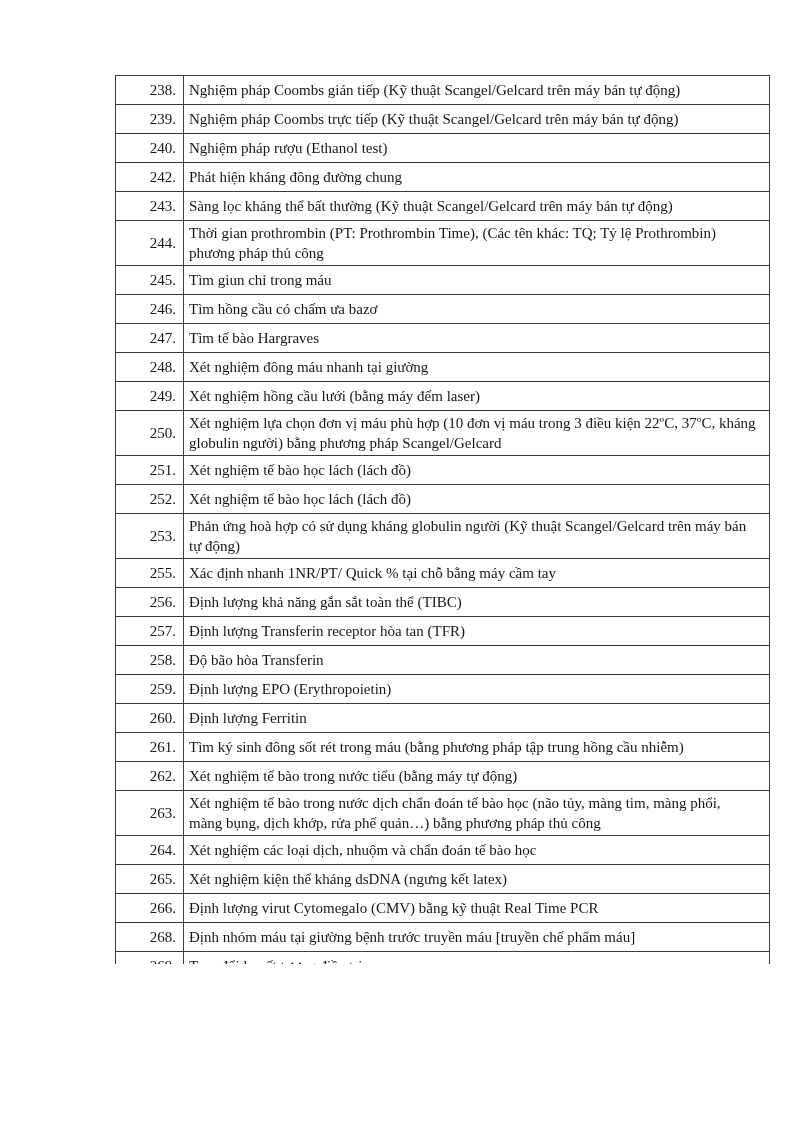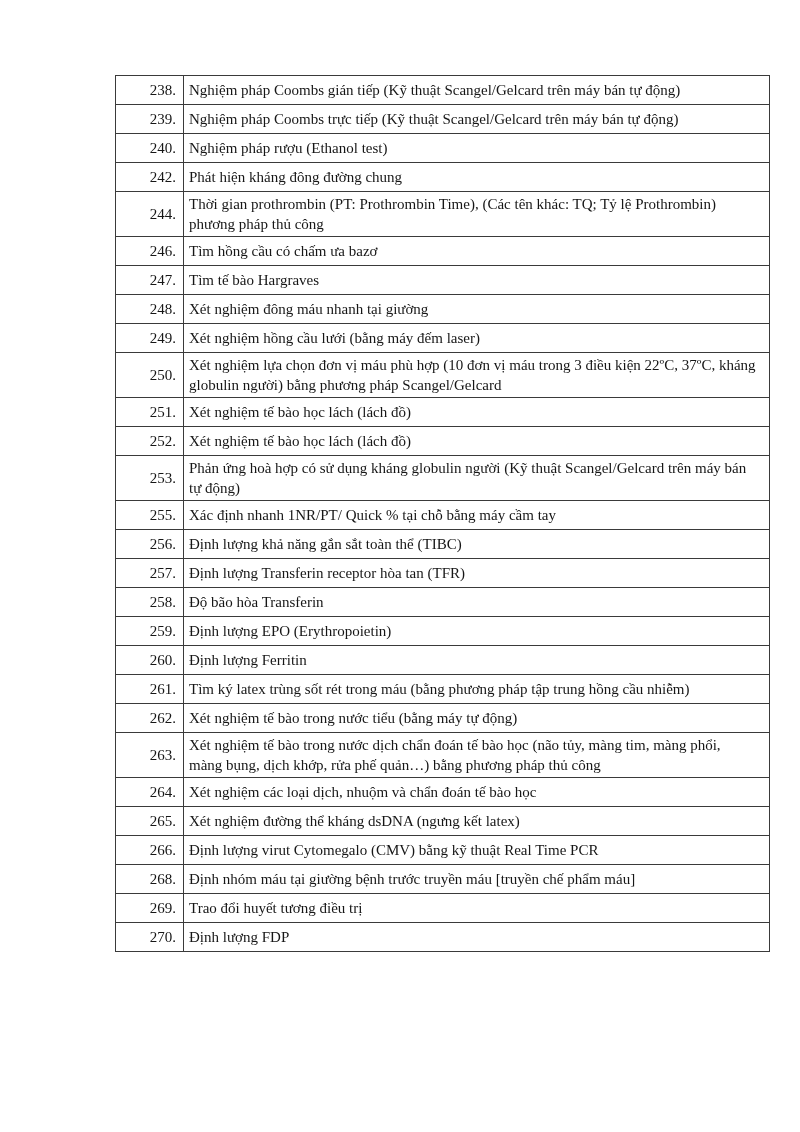--- a/index.html
+++ b/index.html
@@ -68,22 +68,30 @@
         </tr>
         <tr>
           <td class="num">240.</td>
           <td class="desc">Nghiệm pháp rượu (Ethanol test)</td>
         </tr>
         <tr>
           <td class="num">242.</td>
           <td class="desc">Phát hiện kháng đông đường chung</td>
         </tr>
         <tr>
+          <td class="num">243.</td>
+          <td class="desc">Sàng lọc kháng thể bất thường (Kỹ thuật Scangel/Gelcard trên máy bán tự động)</td>
+        </tr>
+        <tr>
           <td class="num">244.</td>
           <td class="desc">Thời gian prothrombin (PT: Prothrombin Time), (Các tên khác: TQ; Tỷ lệ Prothrombin) phương pháp thủ công</td>
+        </tr>
+        <tr>
+          <td class="num">245.</td>
+          <td class="desc">Tìm giun chỉ trong máu</td>
         </tr>
         <tr>
           <td class="num">246.</td>
           <td class="desc">Tìm hồng cầu có chấm ưa bazơ</td>
         </tr>
         <tr>
           <td class="num">247.</td>
           <td class="desc">Tìm tế bào Hargraves</td>
         </tr>
         <tr>
@@ -129,37 +137,37 @@
         <tr>
           <td class="num">259.</td>
           <td class="desc">Định lượng EPO (Erythropoietin)</td>
         </tr>
         <tr>
           <td class="num">260.</td>
           <td class="desc">Định lượng Ferritin</td>
         </tr>
         <tr>
           <td class="num">261.</td>
-          <td class="desc">Tìm ký latex trùng sốt rét trong máu (bằng phương pháp tập trung hồng cầu nhiễm)</td>
+          <td class="desc">Tìm ký sinh đông sốt rét trong máu (bằng phương pháp tập trung hồng cầu nhiễm)</td>
         </tr>
         <tr>
           <td class="num">262.</td>
           <td class="desc">Xét nghiệm tế bào trong nước tiểu (bằng máy tự động)</td>
         </tr>
         <tr>
           <td class="num">263.</td>
           <td class="desc">Xét nghiệm tế bào trong nước dịch chẩn đoán tế bào học (não tủy, màng tim, màng phổi, màng bụng, dịch khớp, rửa phế quản…) bằng phương pháp thủ công</td>
         </tr>
         <tr>
           <td class="num">264.</td>
           <td class="desc">Xét nghiệm các loại dịch, nhuộm và chẩn đoán tế bào học</td>
         </tr>
         <tr>
           <td class="num">265.</td>
-          <td class="desc">Xét nghiệm đường thể kháng dsDNA (ngưng kết latex)</td>
+          <td class="desc">Xét nghiệm kiện thể kháng dsDNA (ngưng kết latex)</td>
         </tr>
         <tr>
           <td class="num">266.</td>
           <td class="desc">Định lượng virut Cytomegalo (CMV) bằng kỹ thuật Real Time PCR</td>
         </tr>
         <tr>
           <td class="num">268.</td>
           <td class="desc">Định nhóm máu tại giường bệnh trước truyền máu [truyền chế phẩm máu]</td>
         </tr>
         <tr>

